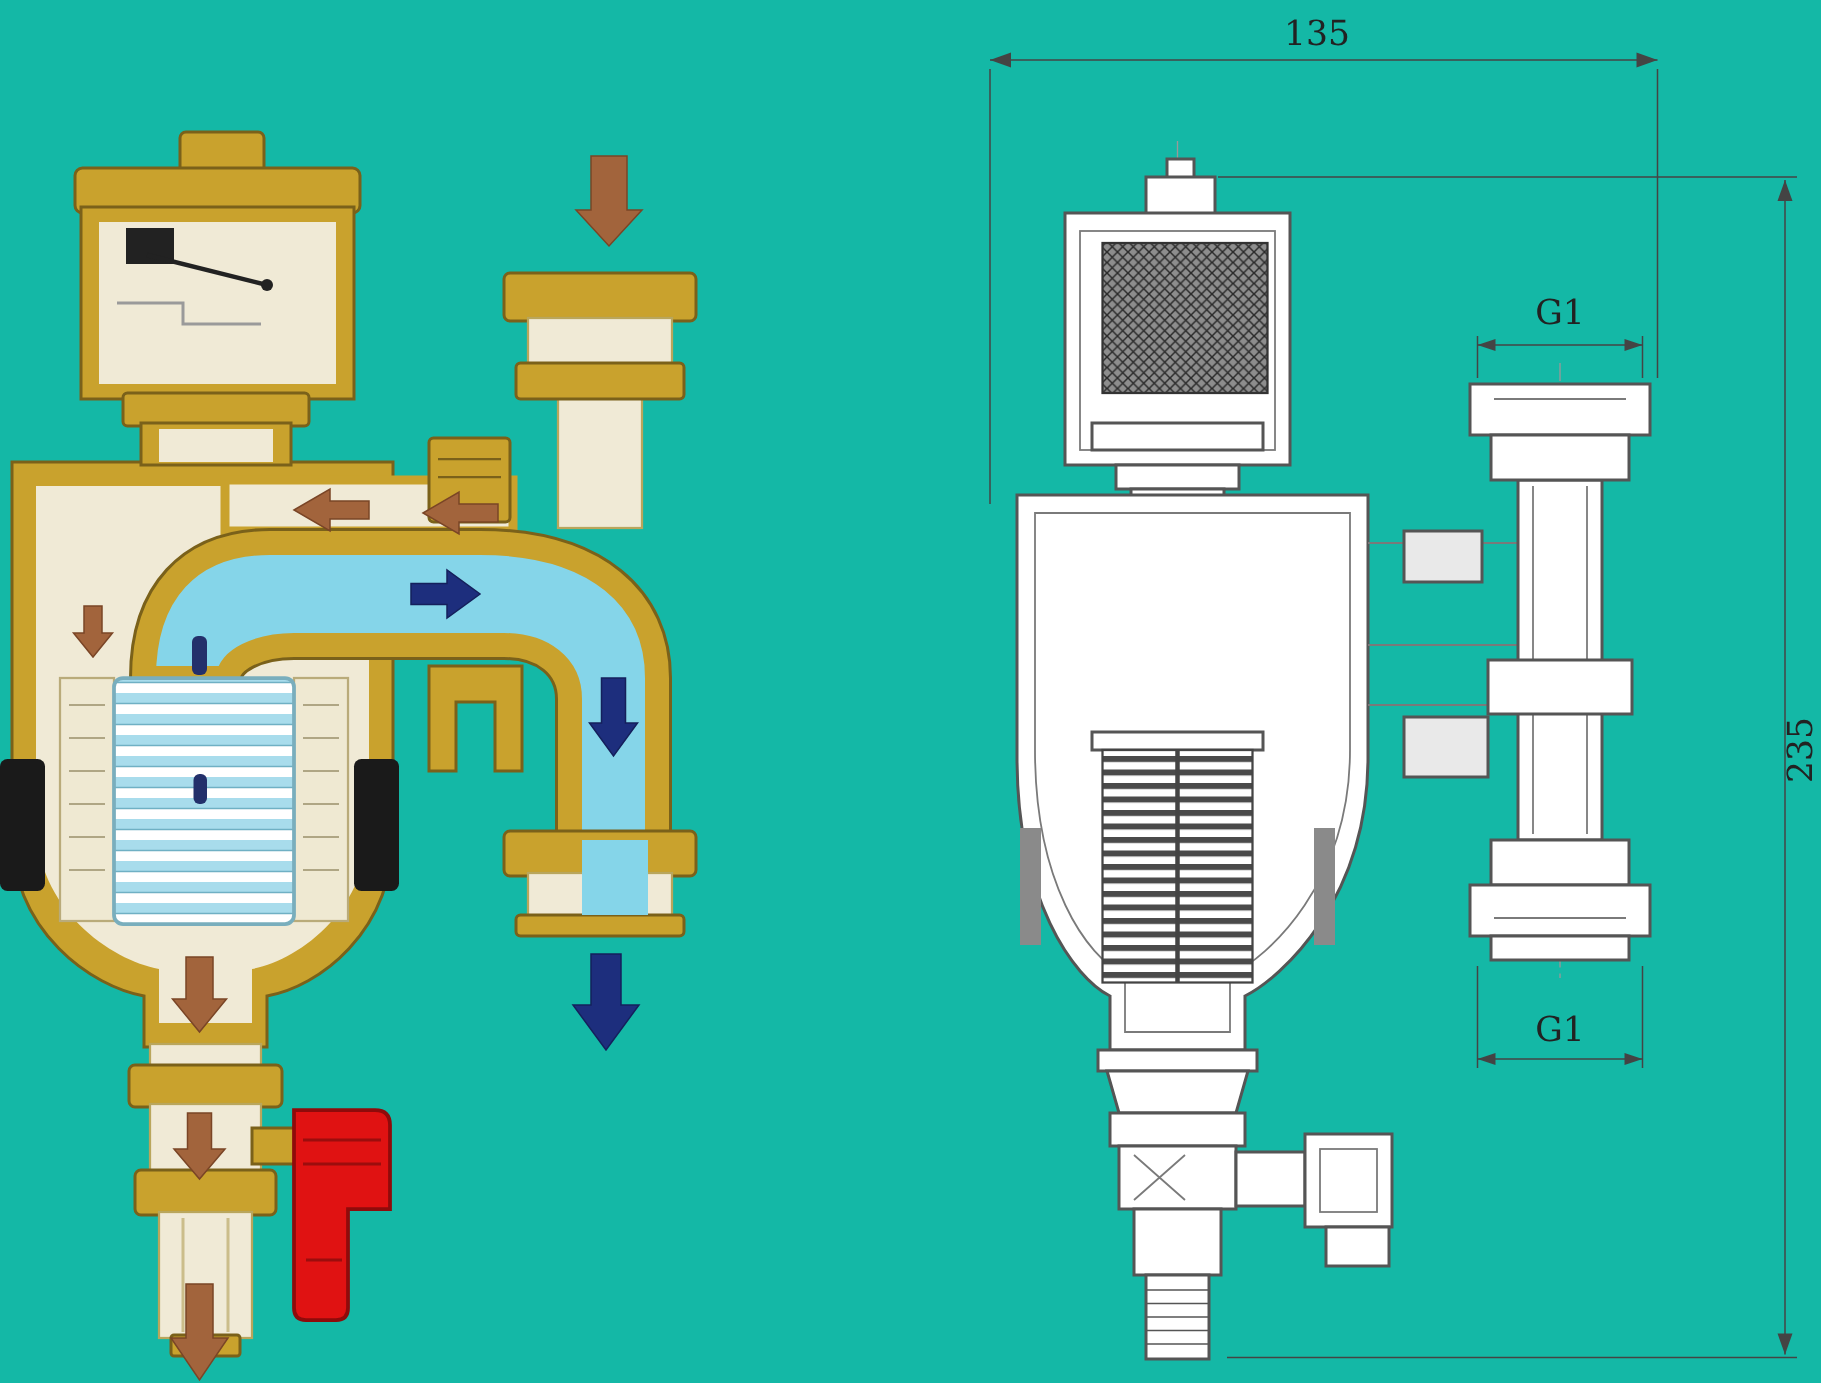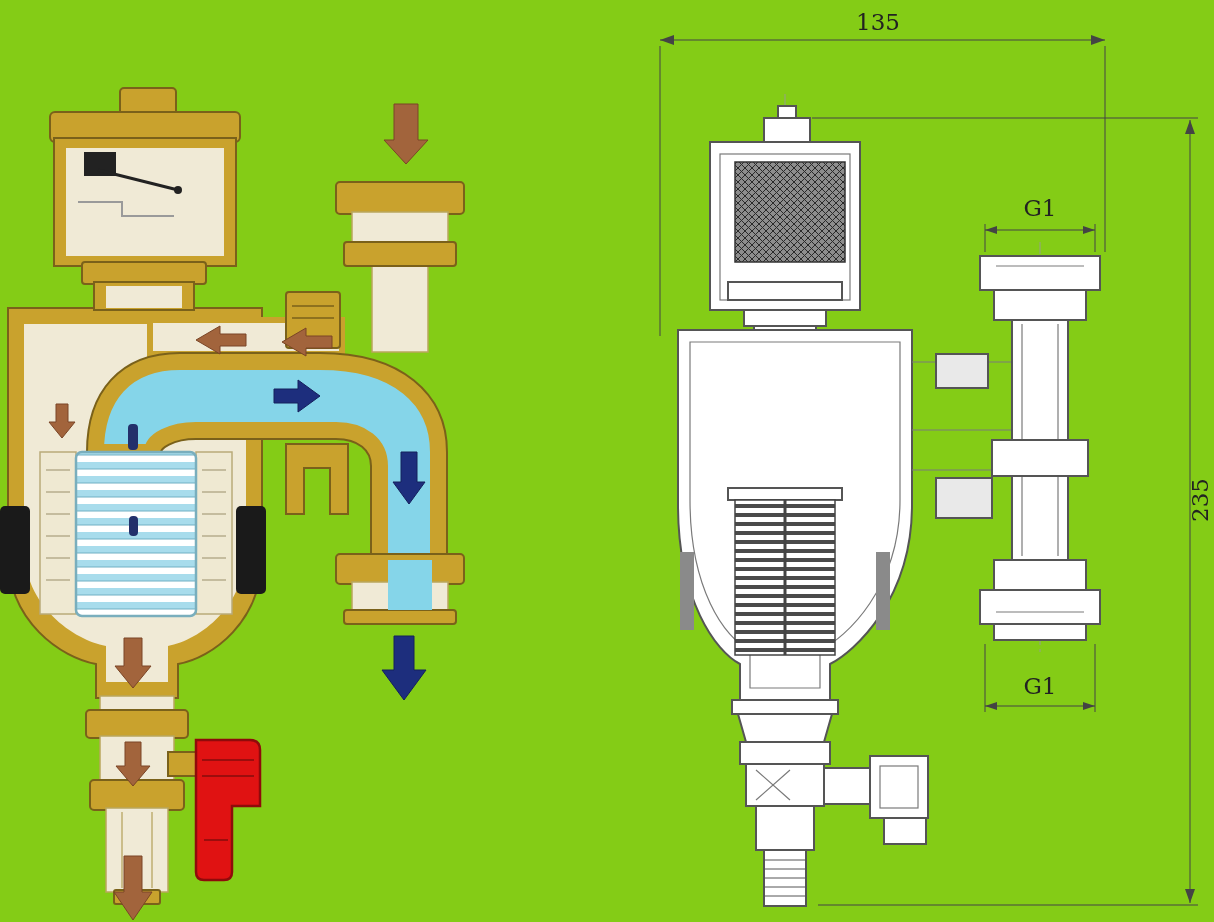--- a/index.html
+++ b/index.html
@@ -1,16 +1,16 @@
 <!DOCTYPE html>
 <html><head>
 <meta charset="utf-8">
 <style>
   html,body{margin:0;padding:0;background:#ffffff;}
-  .canvas{position:relative;width:1214px;height:922px;background:#84cc16;overflow:hidden;
+  .canvas{position:relative;width:1214px;height:922px;background:#14b8a6;overflow:hidden;
           font-family:"DejaVu Sans",sans-serif;}
   svg{position:absolute;top:0;}
   #left-svg{left:0;}
   #right-svg{left:640px;}
   
   .s   {fill:#ffffff;stroke:#555;stroke-width:2;}
   .sf  {fill:#e9e9e9;stroke:#555;stroke-width:2;}
   .s2  {fill:none;stroke:#7a7a7a;stroke-width:1.2;}
   .cl  {stroke:#999;stroke-width:0.9;stroke-dasharray:12 4 3 4;fill:none;}
   .dim {stroke:#444;stroke-width:1;fill:none;}

